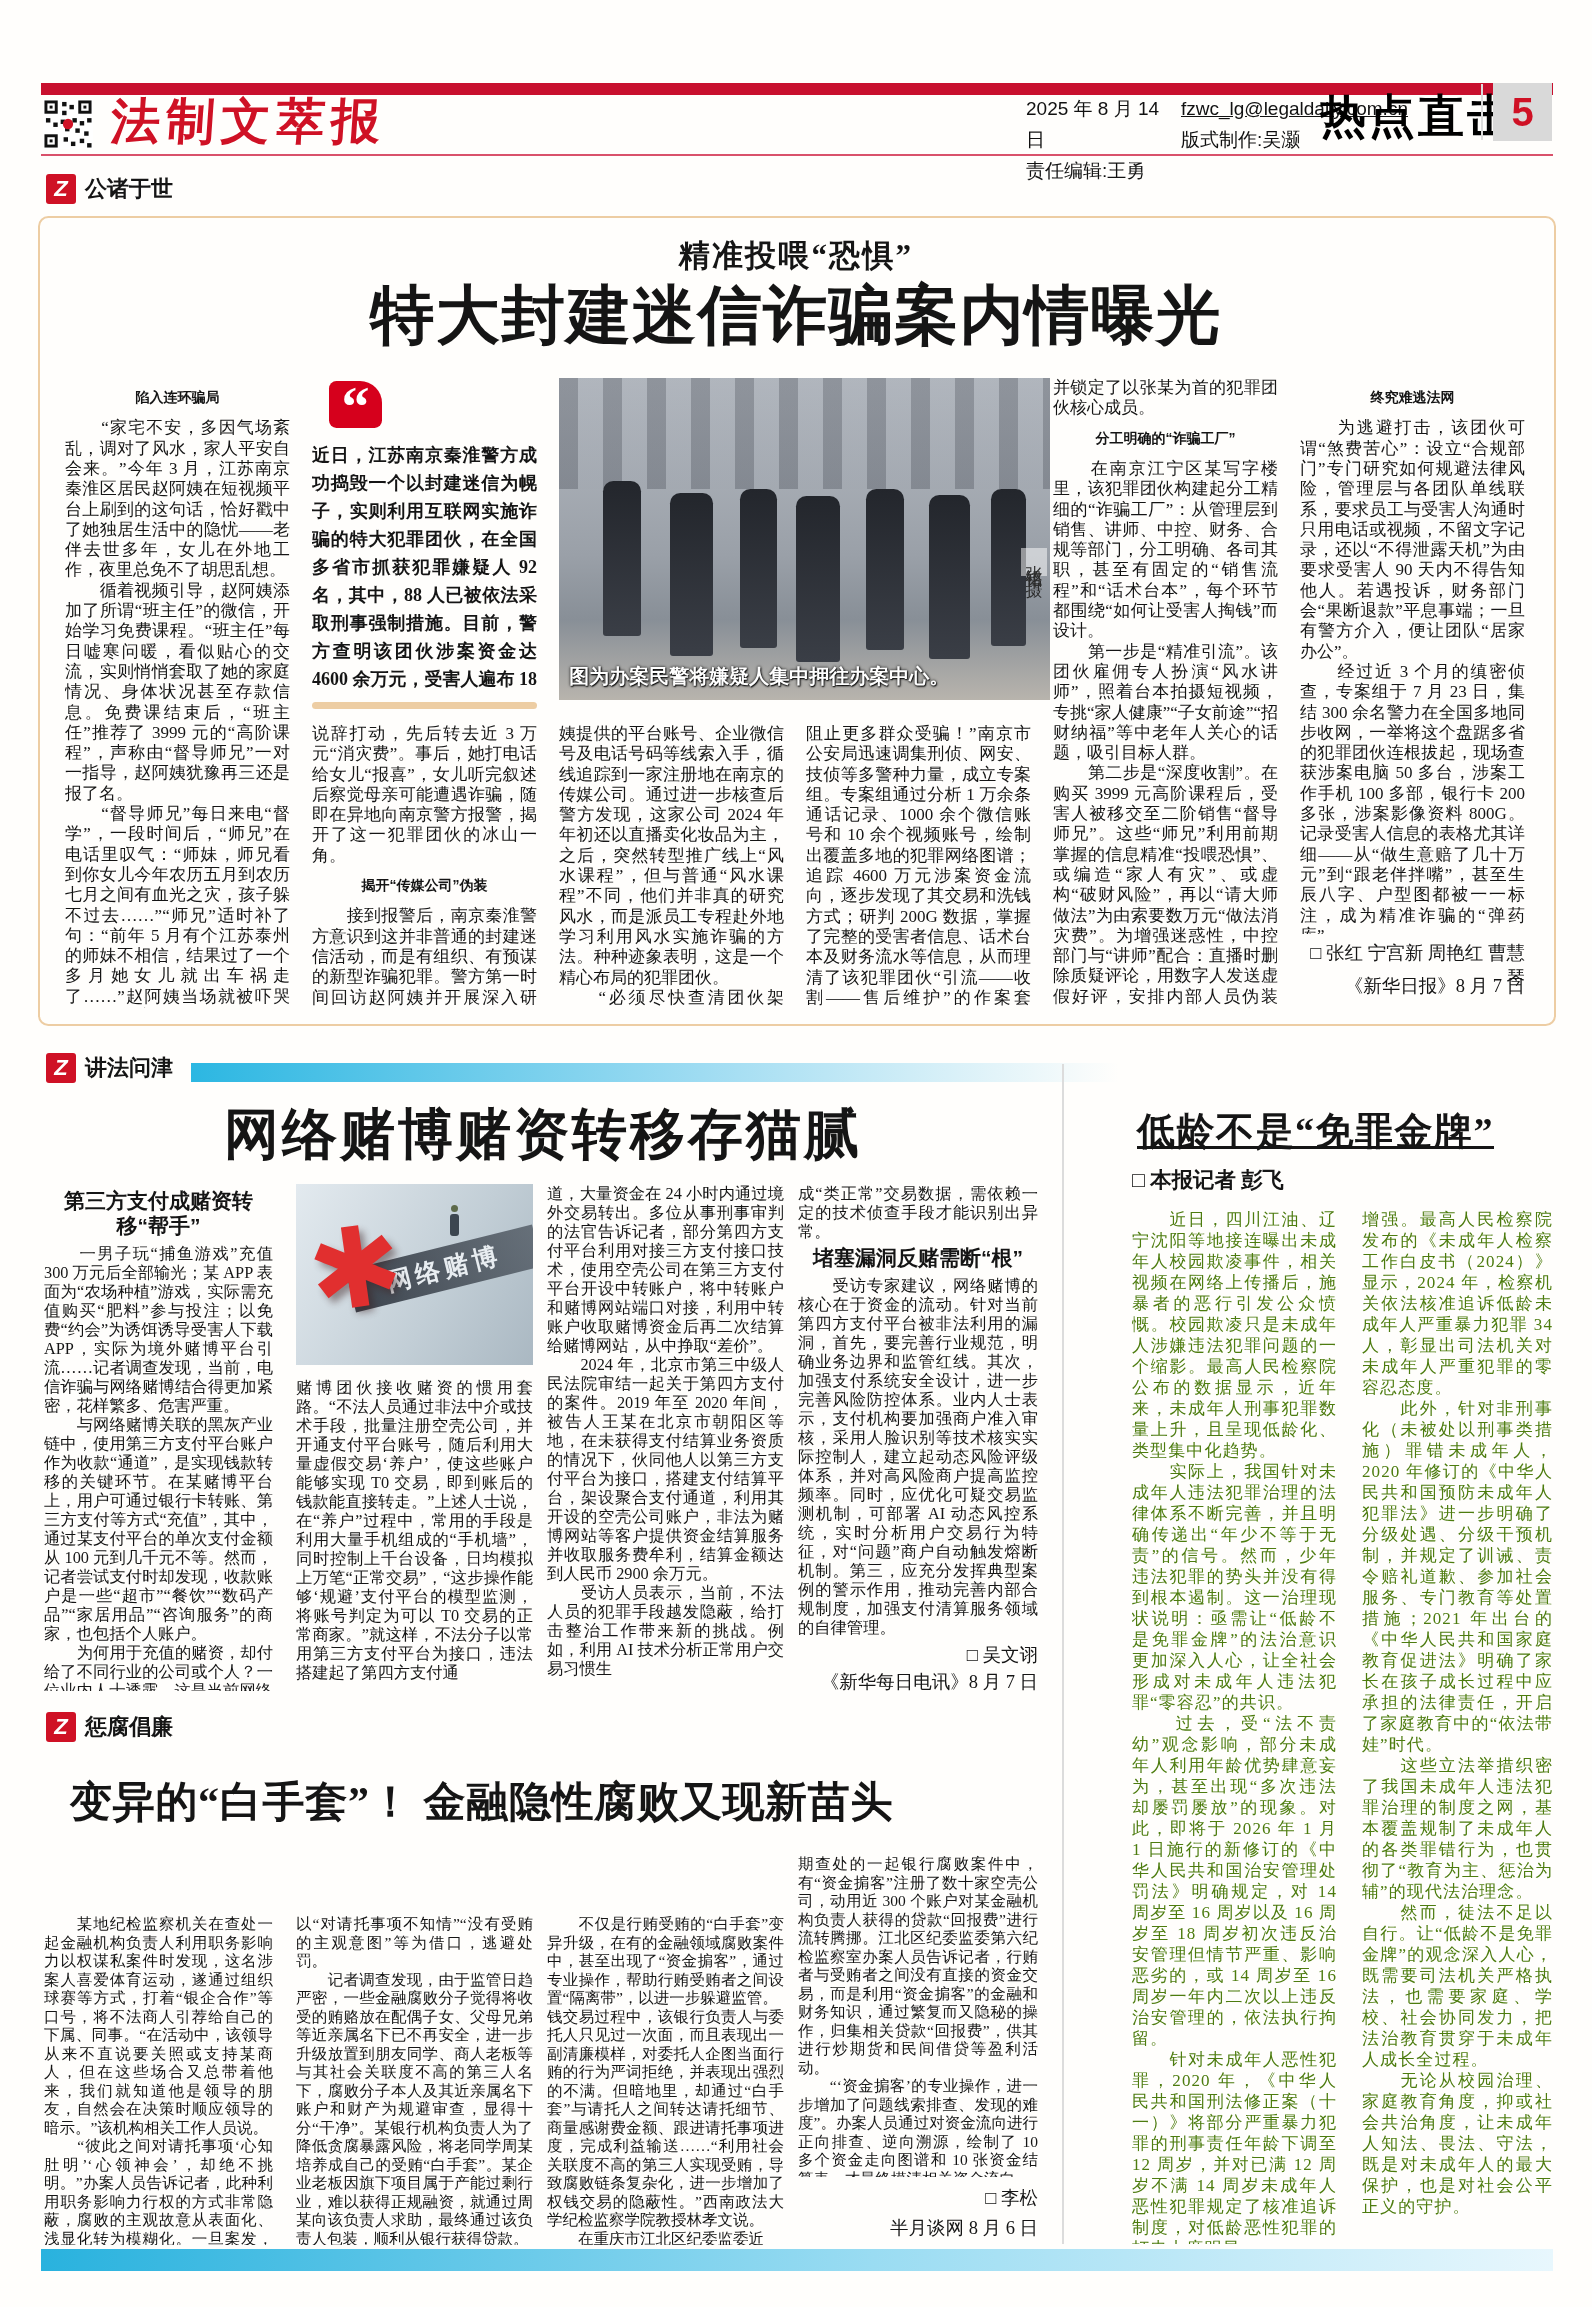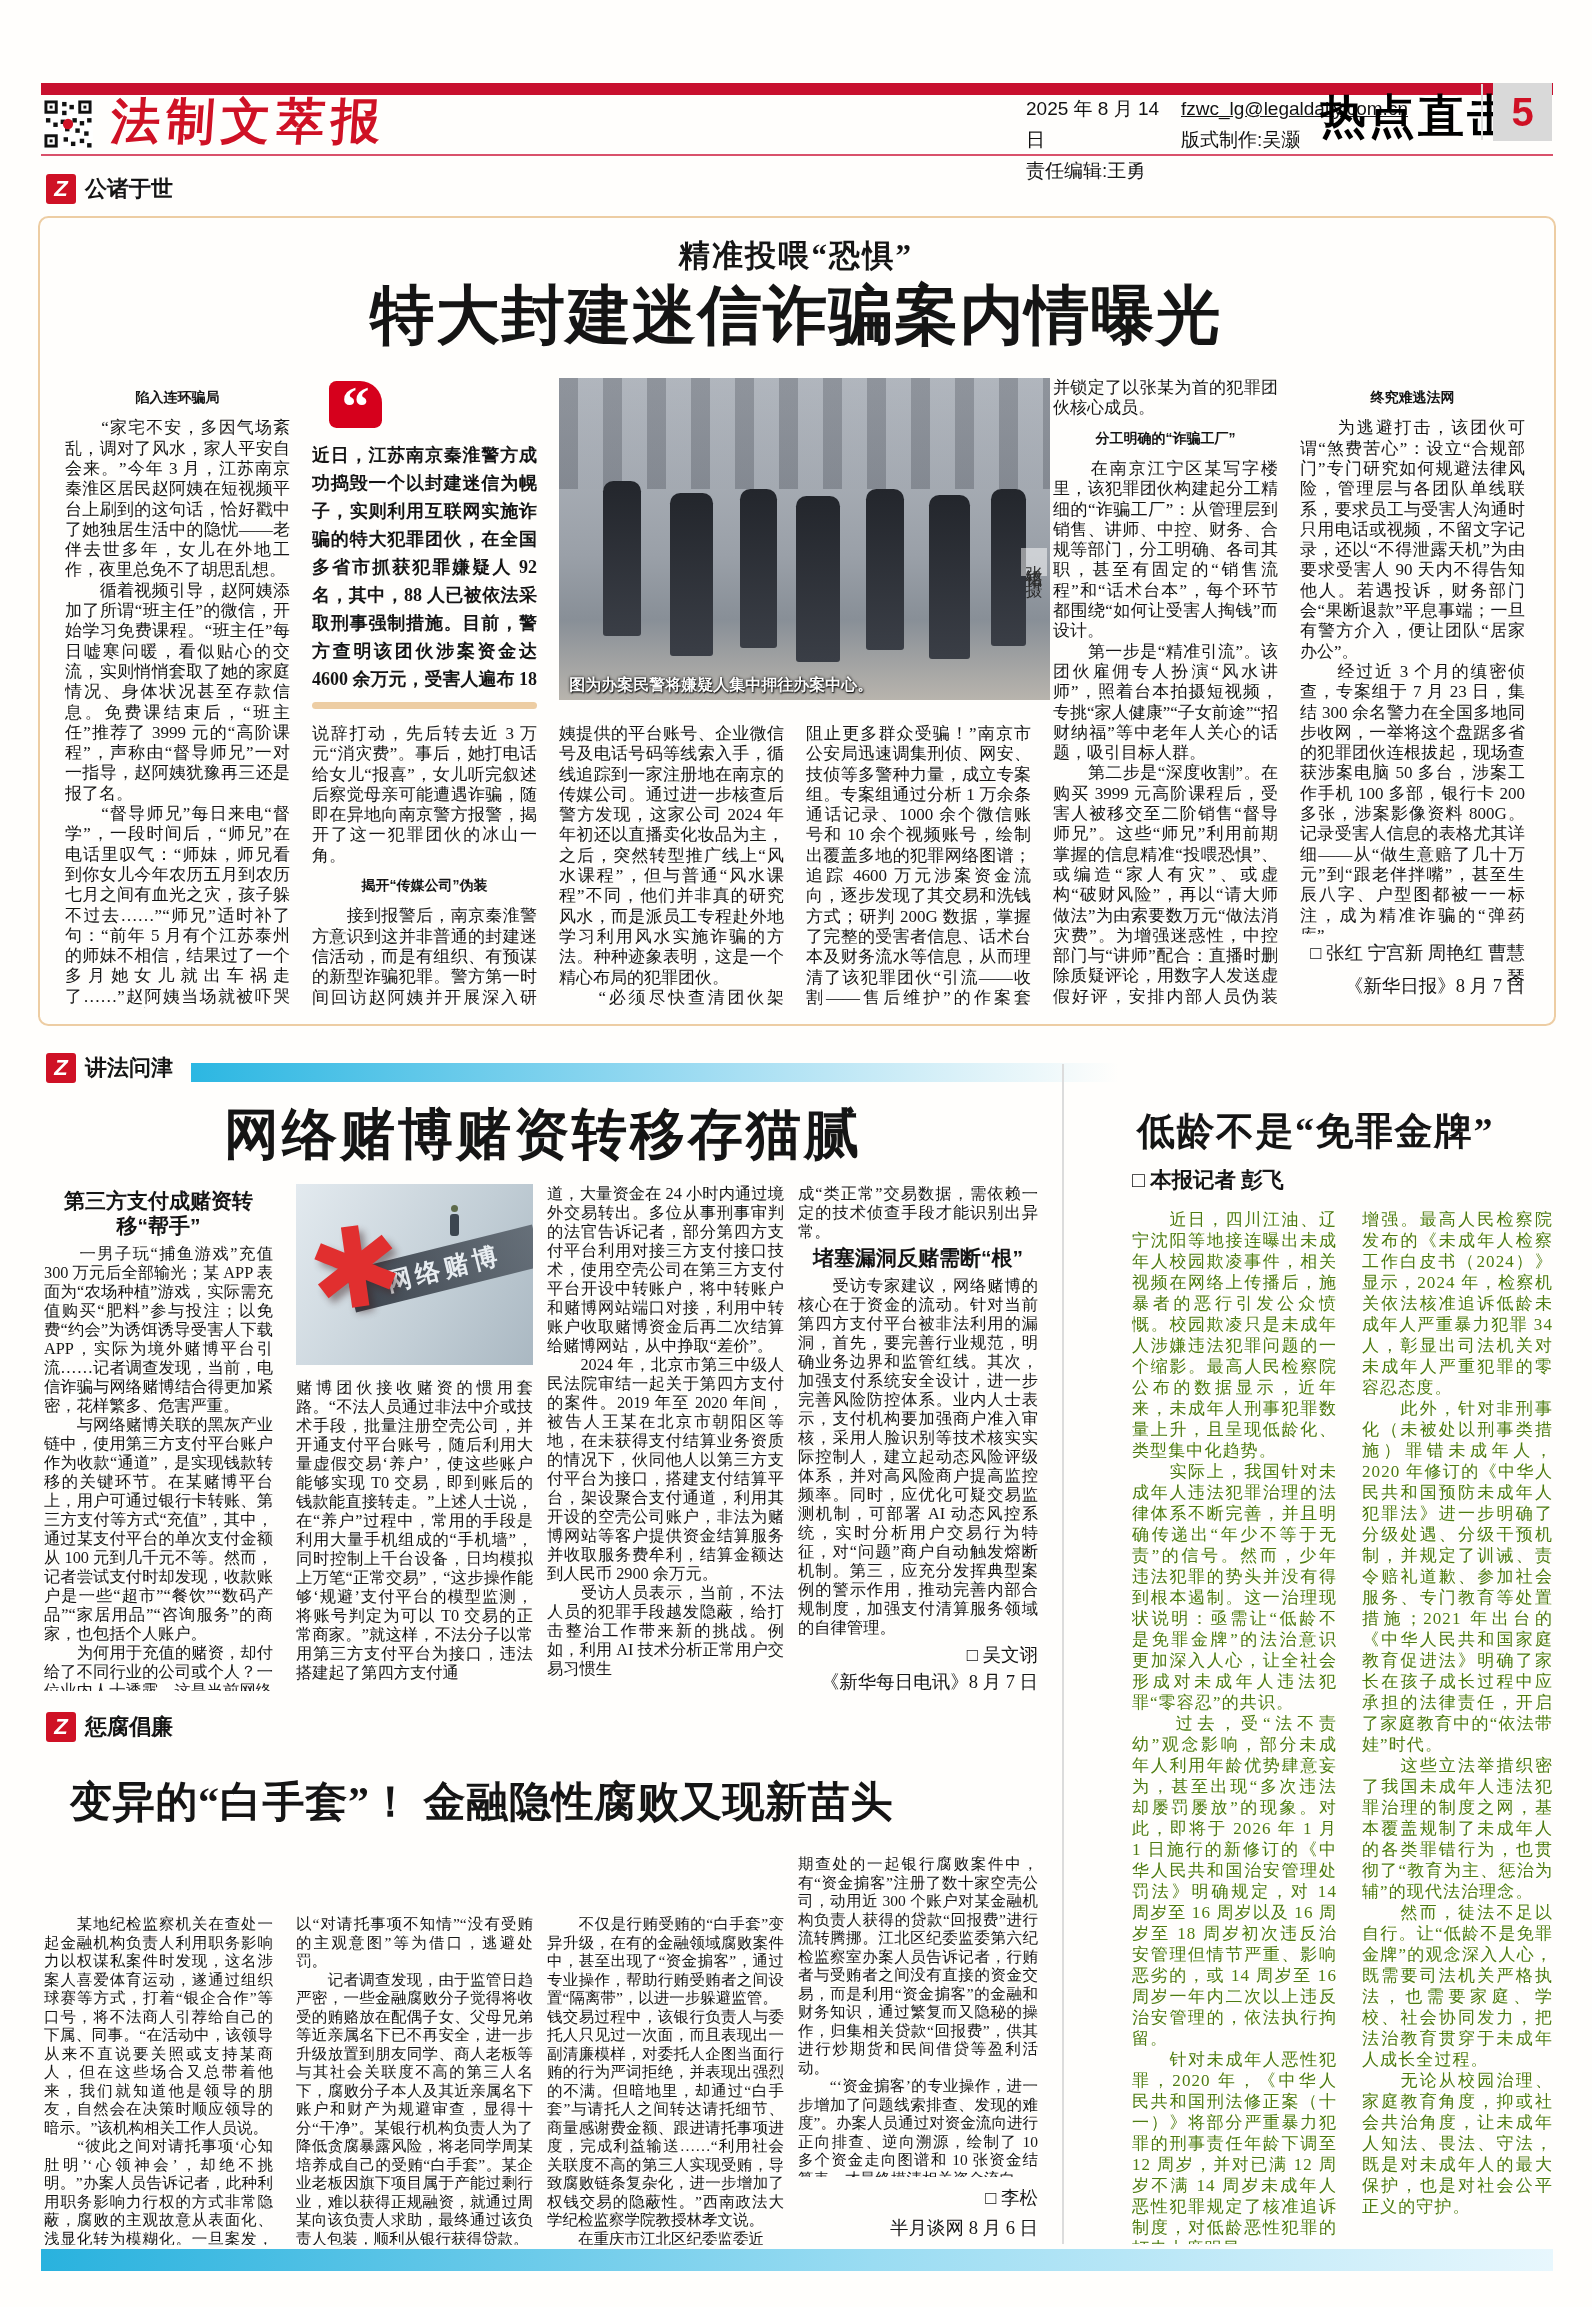--- a/index.html
+++ b/index.html
@@ -35,39 +35,39 @@
   .subhead{font-family:"Liberation Sans","DejaVu Sans",sans-serif;font-weight:bold;text-align:center;}
   .body-a{font-size:17px;line-height:20.3px;}
   .body-a .subhead{font-size:14px;padding:6px 0 7.4px 0;line-height:27px;}
   .lede{font-size:18px;line-height:28px;font-weight:bold;text-align:justify;}
   .peachrule{background:#edcda3;border-radius:4.4px;}
   .quoteicon{background:#d6001c;border-radius:7.4px 22px 7.4px 7.4px;color:#fff;display:flex;
              align-items:flex-start;justify-content:center;font-size:56px;line-height:52px;font-weight:bold;}
   .photo{background:linear-gradient(180deg,#b6bbc2 0%,#9aa0a8 55%,#888f97 75%,#b8b4ad 100%);overflow:hidden;}
   .bldg{background:repeating-linear-gradient(90deg,rgba(70,75,85,.35) 0 19px,rgba(160,166,175,.25) 19px 44px);}
   .fig{background:linear-gradient(180deg,#23262c,#3a3e46);border-radius:10.3px 10.3px 3px 3px;}
-  .caption{color:#fff;font-size:16px;font-weight:bold;text-shadow:0 0 3px #000,0.7px 0.7px 1.5px #000;margin-top:12px;}
+  .caption{color:#fff;font-size:20px;font-weight:bold;text-shadow:0 0 3px #000,0.7px 0.7px 1.5px #000;}
   .credit{writing-mode:vertical-rl;color:#2c2c2c;font-size:17px;background:rgba(255,255,255,.5);
           padding:4.4px 1.5px;letter-spacing:3px;}
   .byline{font-size:18.5px;text-align:right;}
 
   
   .bluebar{background:linear-gradient(90deg,#2cb7e2 0%,#9fdcf2 55%,rgba(236,249,254,0) 100%);}
   .midhead{font-size:55px;font-weight:bold;text-align:center;letter-spacing:3px;white-space:nowrap;}
   .body-b{font-size:16.3px;line-height:19px;}
   .body-b .subhead{font-size:21px;padding:4.4px 0 6px 0;line-height:25px;}
   .gambleimg{background:linear-gradient(120deg,#e3eaef 0%,#c2ced6 60%,#aab8c2 100%);overflow:hidden;}
   .gband{background:linear-gradient(90deg,rgba(35,42,52,.85),rgba(35,42,52,.55));transform:rotate(-14deg);
          color:#e8edf1;font-weight:bold;font-size:25px;letter-spacing:4.4px;display:flex;align-items:center;
          justify-content:center;font-family:"Liberation Sans","DejaVu Sans",sans-serif;}
   .gstar{color:#e12f2f;font-size:111px;line-height:111px;text-shadow:4.4px 6px 7.4px rgba(60,30,30,.45);transform:rotate(-8deg);}
   .vline{background:#dcdcdc;}
 
   
-  .minorhead{font-size:38px;font-weight:bold;text-align:center;letter-spacing:1.5px;white-space:nowrap;}
+  .minorhead{font-size:38px;font-weight:bold;text-align:center;letter-spacing:1.5px;white-space:nowrap;text-decoration:underline;}
   .minorby{font-size:21.4px;font-weight:bold;}
   .body-kai{font-size:17px;line-height:21px;letter-spacing:1.1px;color:#4d7c0f;}
 
   
   .bothead{font-size:42px;font-weight:bold;letter-spacing:0.7px;white-space:nowrap;}
   .body-c{font-size:15.5px;line-height:18.5px;}
   .footbar{background:linear-gradient(90deg,#29b2de 0%,#9adcf2 55%,#e8f7fd 100%);}
 </style>
 </head>
 <body>

